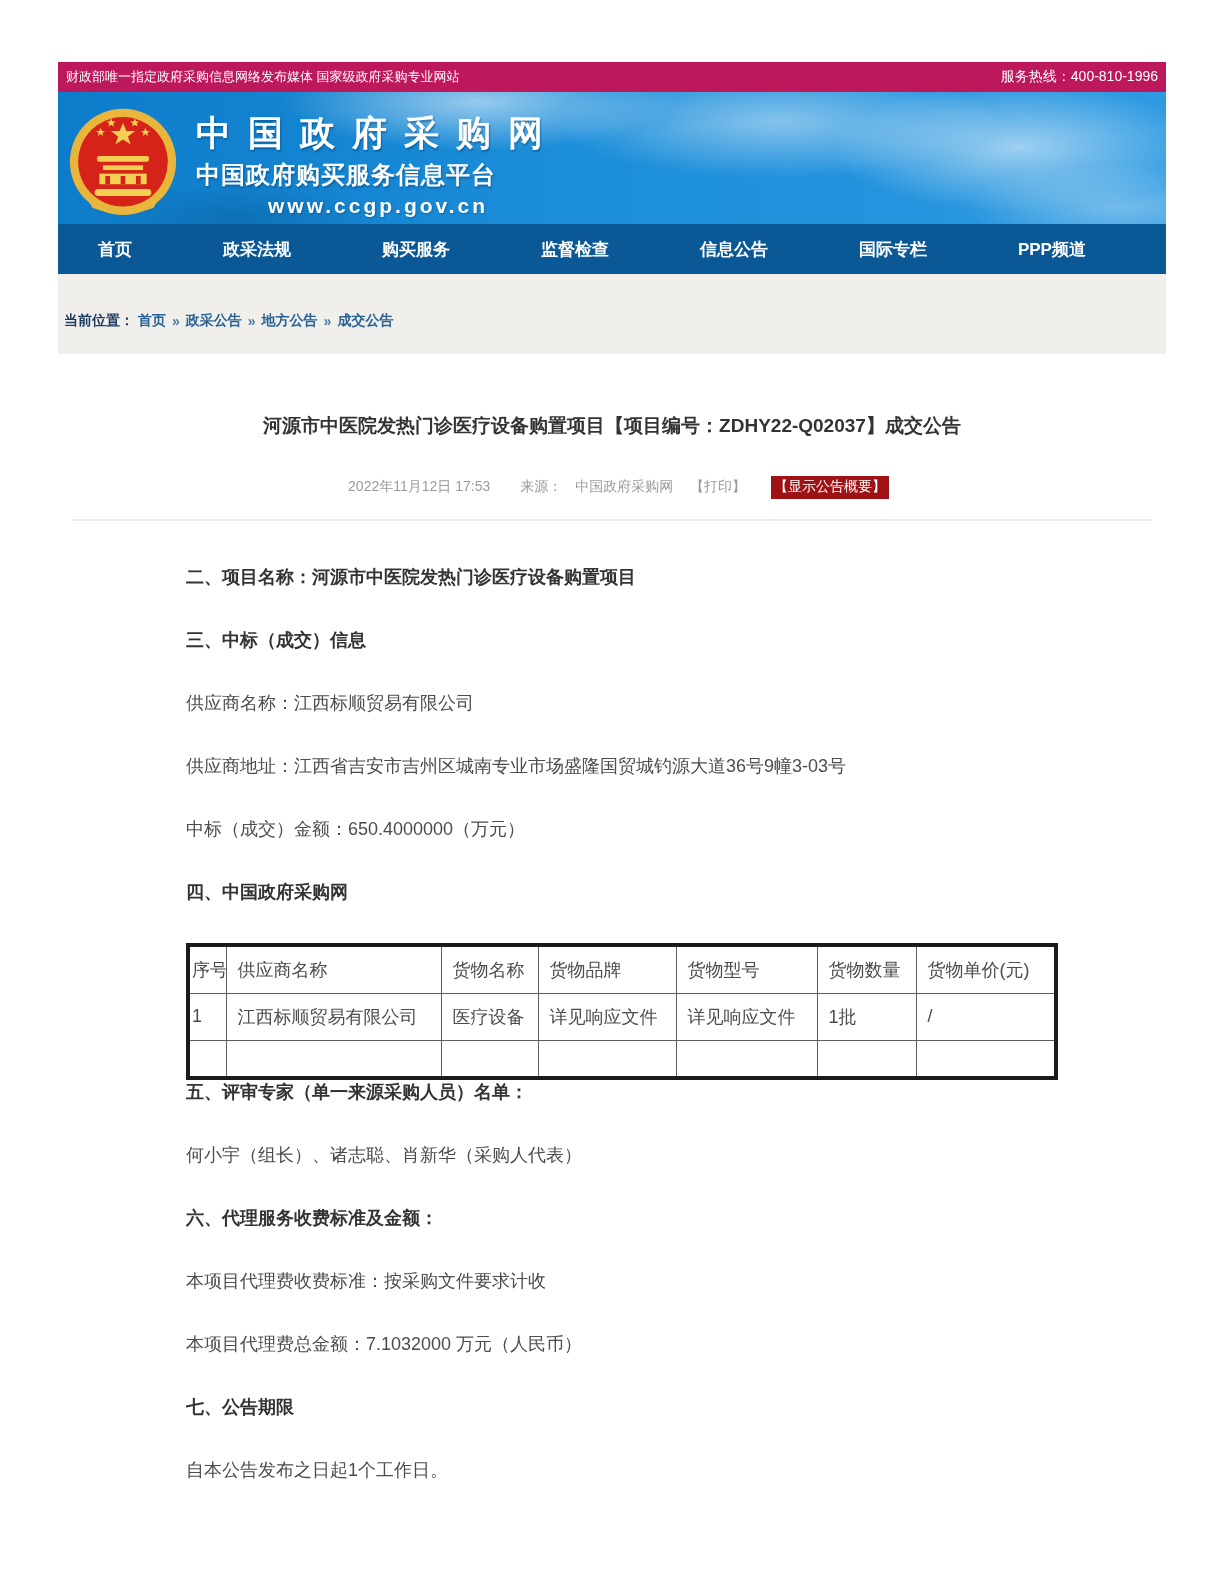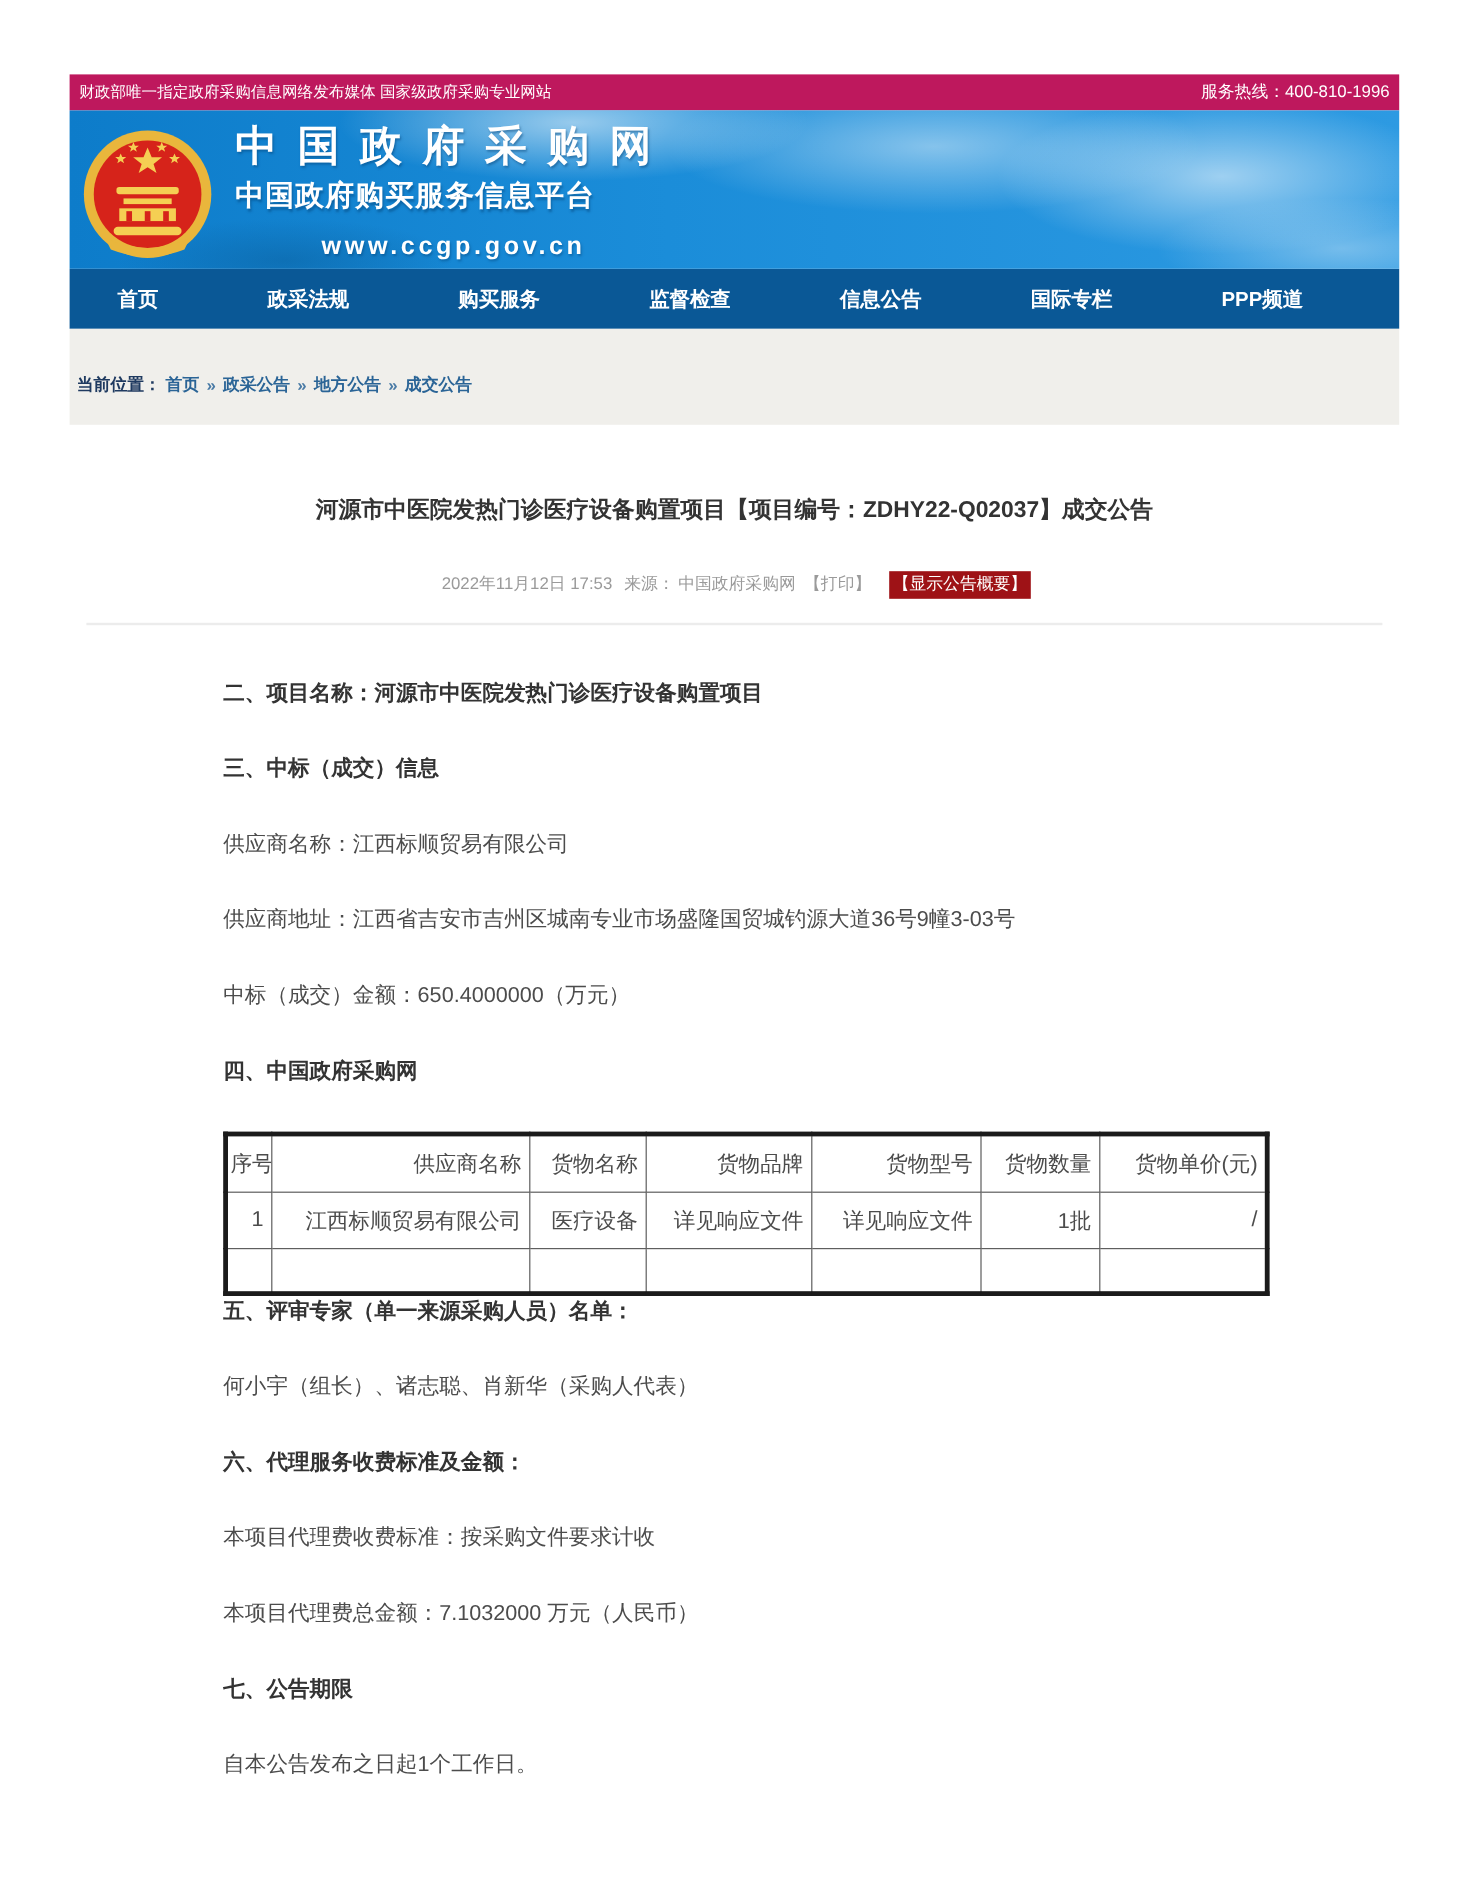--- a/index.html
+++ b/index.html
@@ -38,21 +38,21 @@
   .logo-line1 {
     font-size:35px; font-weight:bold; letter-spacing:17px; white-space:nowrap;
     text-shadow:1px 2px 2px rgba(0,60,110,.45);
   }
   .logo-line2 {
     font-size:24px; font-weight:bold; letter-spacing:1px; white-space:nowrap;
     margin-top:2px; text-shadow:1px 2px 2px rgba(0,60,110,.45);
   }
   .logo-line3 {
     font-size:21px; font-weight:bold; letter-spacing:3px; text-align:center;
-    margin-top:15px; text-shadow:1px 1px 2px rgba(0,60,110,.4);
+    margin-top:3px; text-shadow:1px 1px 2px rgba(0,60,110,.4);
   }
 
   
   .navbar {
     height:50px; background:#0a5896;
     display:flex; align-items:center; justify-content:space-between;
     padding:0 80px 0 40px;
   }
   .navbar a {
     color:#fff; text-decoration:none; font-weight:bold; font-size:17px; cursor:pointer;
@@ -71,42 +71,42 @@
 
   
   .article { padding-top:58px; }
   .article-title {
     width:1062px; margin:0 auto; text-align:center;
     font-size:19px; font-weight:bold; color:#333; line-height:1.45;
   }
   .article-meta {
     text-align:center; margin-top:36px; font-size:14px; color:#9a9a9a; white-space:nowrap;
   }
-  .article-meta .piece { margin:0 3px; }
+  .article-meta .piece { margin:0 13px; }
   .print-link { color:#9a9a9a; text-decoration:none; cursor:pointer; }
   .summary-btn {
     display:inline-block; background:#9e1216; color:#fff;
     padding:2px 3px 3px; margin-left:8px; border:none;
     font-size:14px; cursor:pointer; font-family:inherit;
   }
   .divider { border:none; border-top:2px solid #ececec; margin:20px 14px 0; }
 
   .article-body { padding:44px 0 60px 128px; width:998px; font-size:18px; }
   .article-body p { margin:0 0 39px; line-height:24px; }
   .sec-head { font-weight:bold; color:#333; }
   .plain { color:#4c4c4c; font-weight:normal; }
 
   
   table.goods {
     border-collapse:collapse; margin:6px 0 0; table-layout:fixed; width:868px;
     border:4px solid #1b1b1b;
     font-size:18px; color:#4c4c4c;
   }
   table.goods td, table.goods th {
-    border:1px solid #5e5e5e; font-weight:normal; text-align:right;
+    border:1px solid #5e5e5e; font-weight:normal; text-align:left;
     padding:11px 6px 11px 11px; overflow:hidden; white-space:nowrap;
   }
   table.goods td:first-child, table.goods th:first-child { padding-left:2px; }
   table.goods .c0 { width:38px; }
   table.goods .c1 { width:215px; }
   table.goods .c2 { width:97px; }
   table.goods .c3 { width:138px; }
   table.goods .c4 { width:141px; }
   table.goods .c5 { width:99px; }
   table.goods .c6 { width:140px; }

